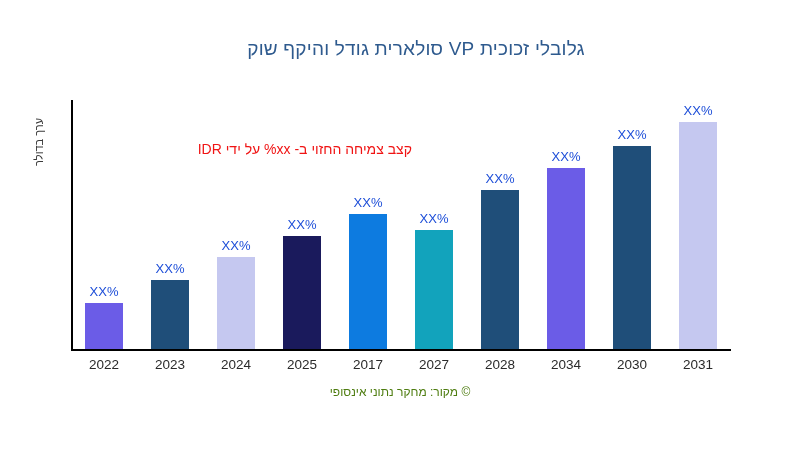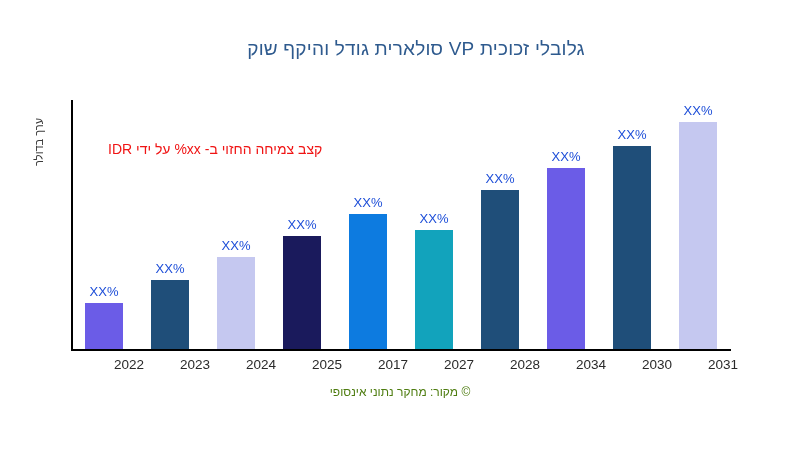--- a/index.html
+++ b/index.html
@@ -107,30 +107,29 @@
   }
   .bar-tick {
     position: absolute;
     top: 250px;
     left: 50%;
     transform: translateX(-50%);
     margin-top: 8px;
     font-size: 13.5px;
     color: #2a2a2a;
     white-space: nowrap;
-    margin-left: 25px;
   }
 
   
   #growth-annotation {
     position: absolute;
-    left: 108px;
+    left: 132px;
     top: 141px;
     width: 280px;
-    text-align: left;
+    text-align: right;
     font-size: 14px;
     color: #f01414;
     direction: rtl;
     white-space: nowrap;
   }
 
   
   #source-note {
     position: absolute;
     left: 0;

